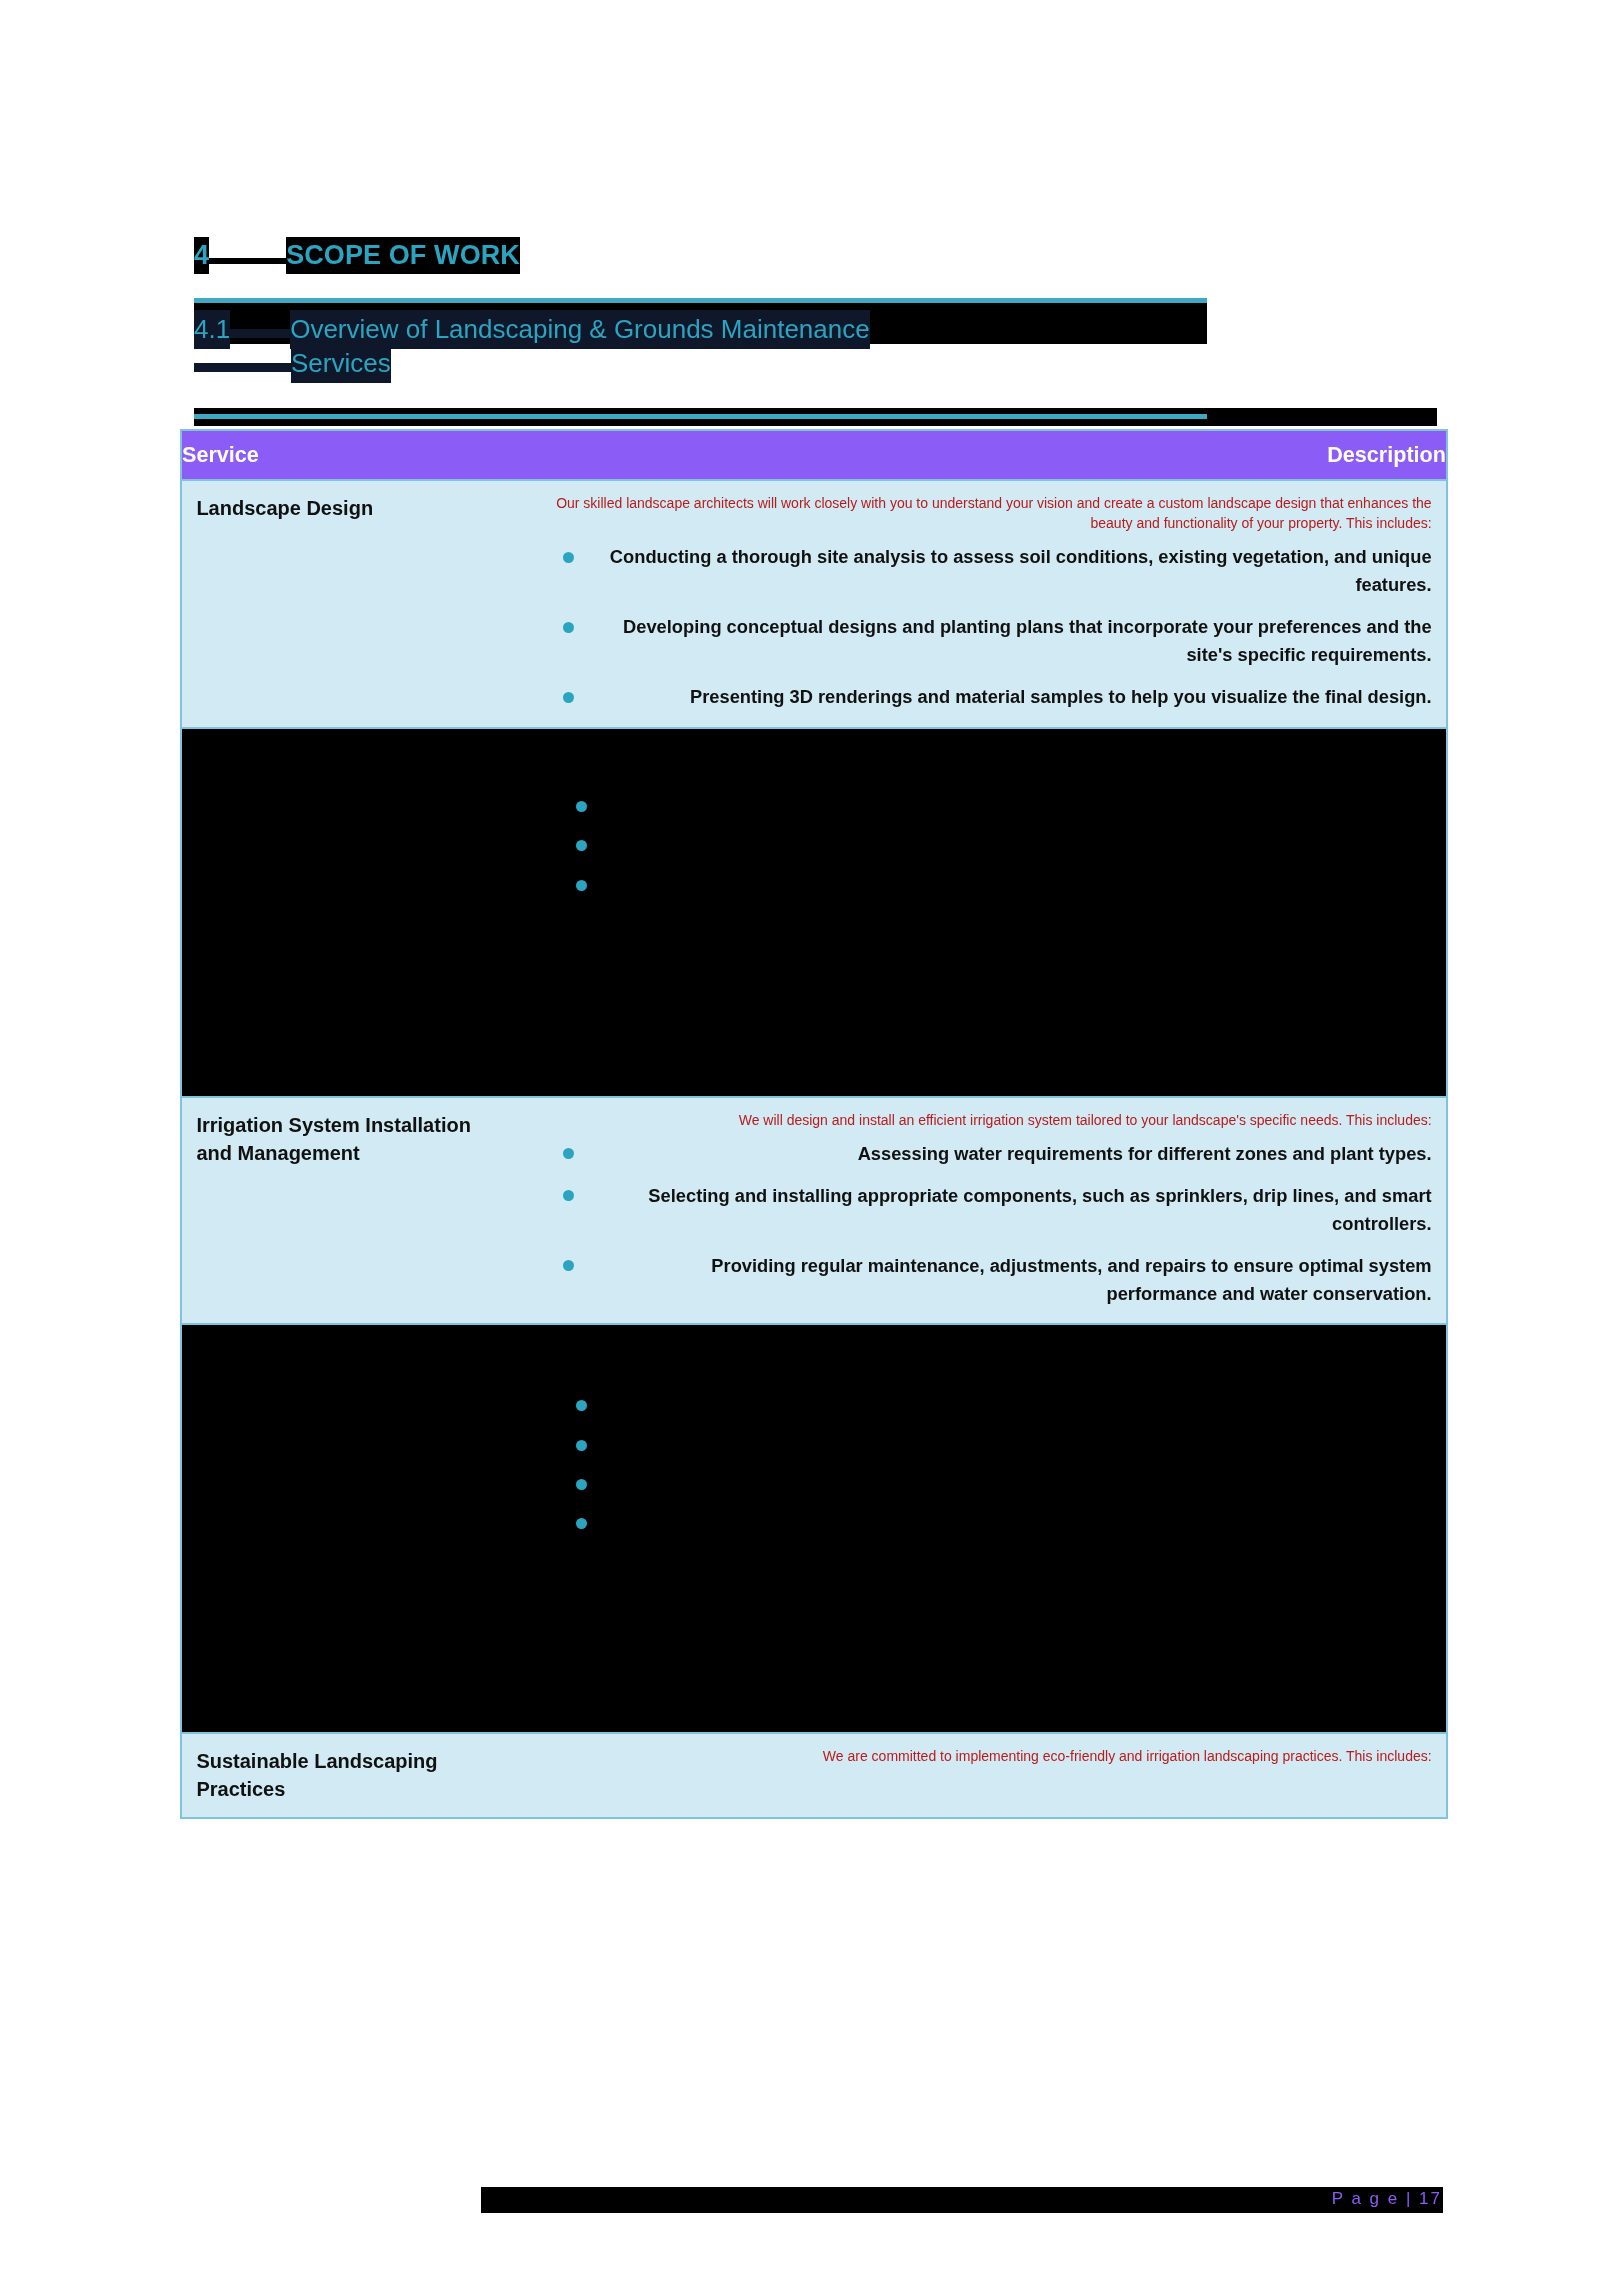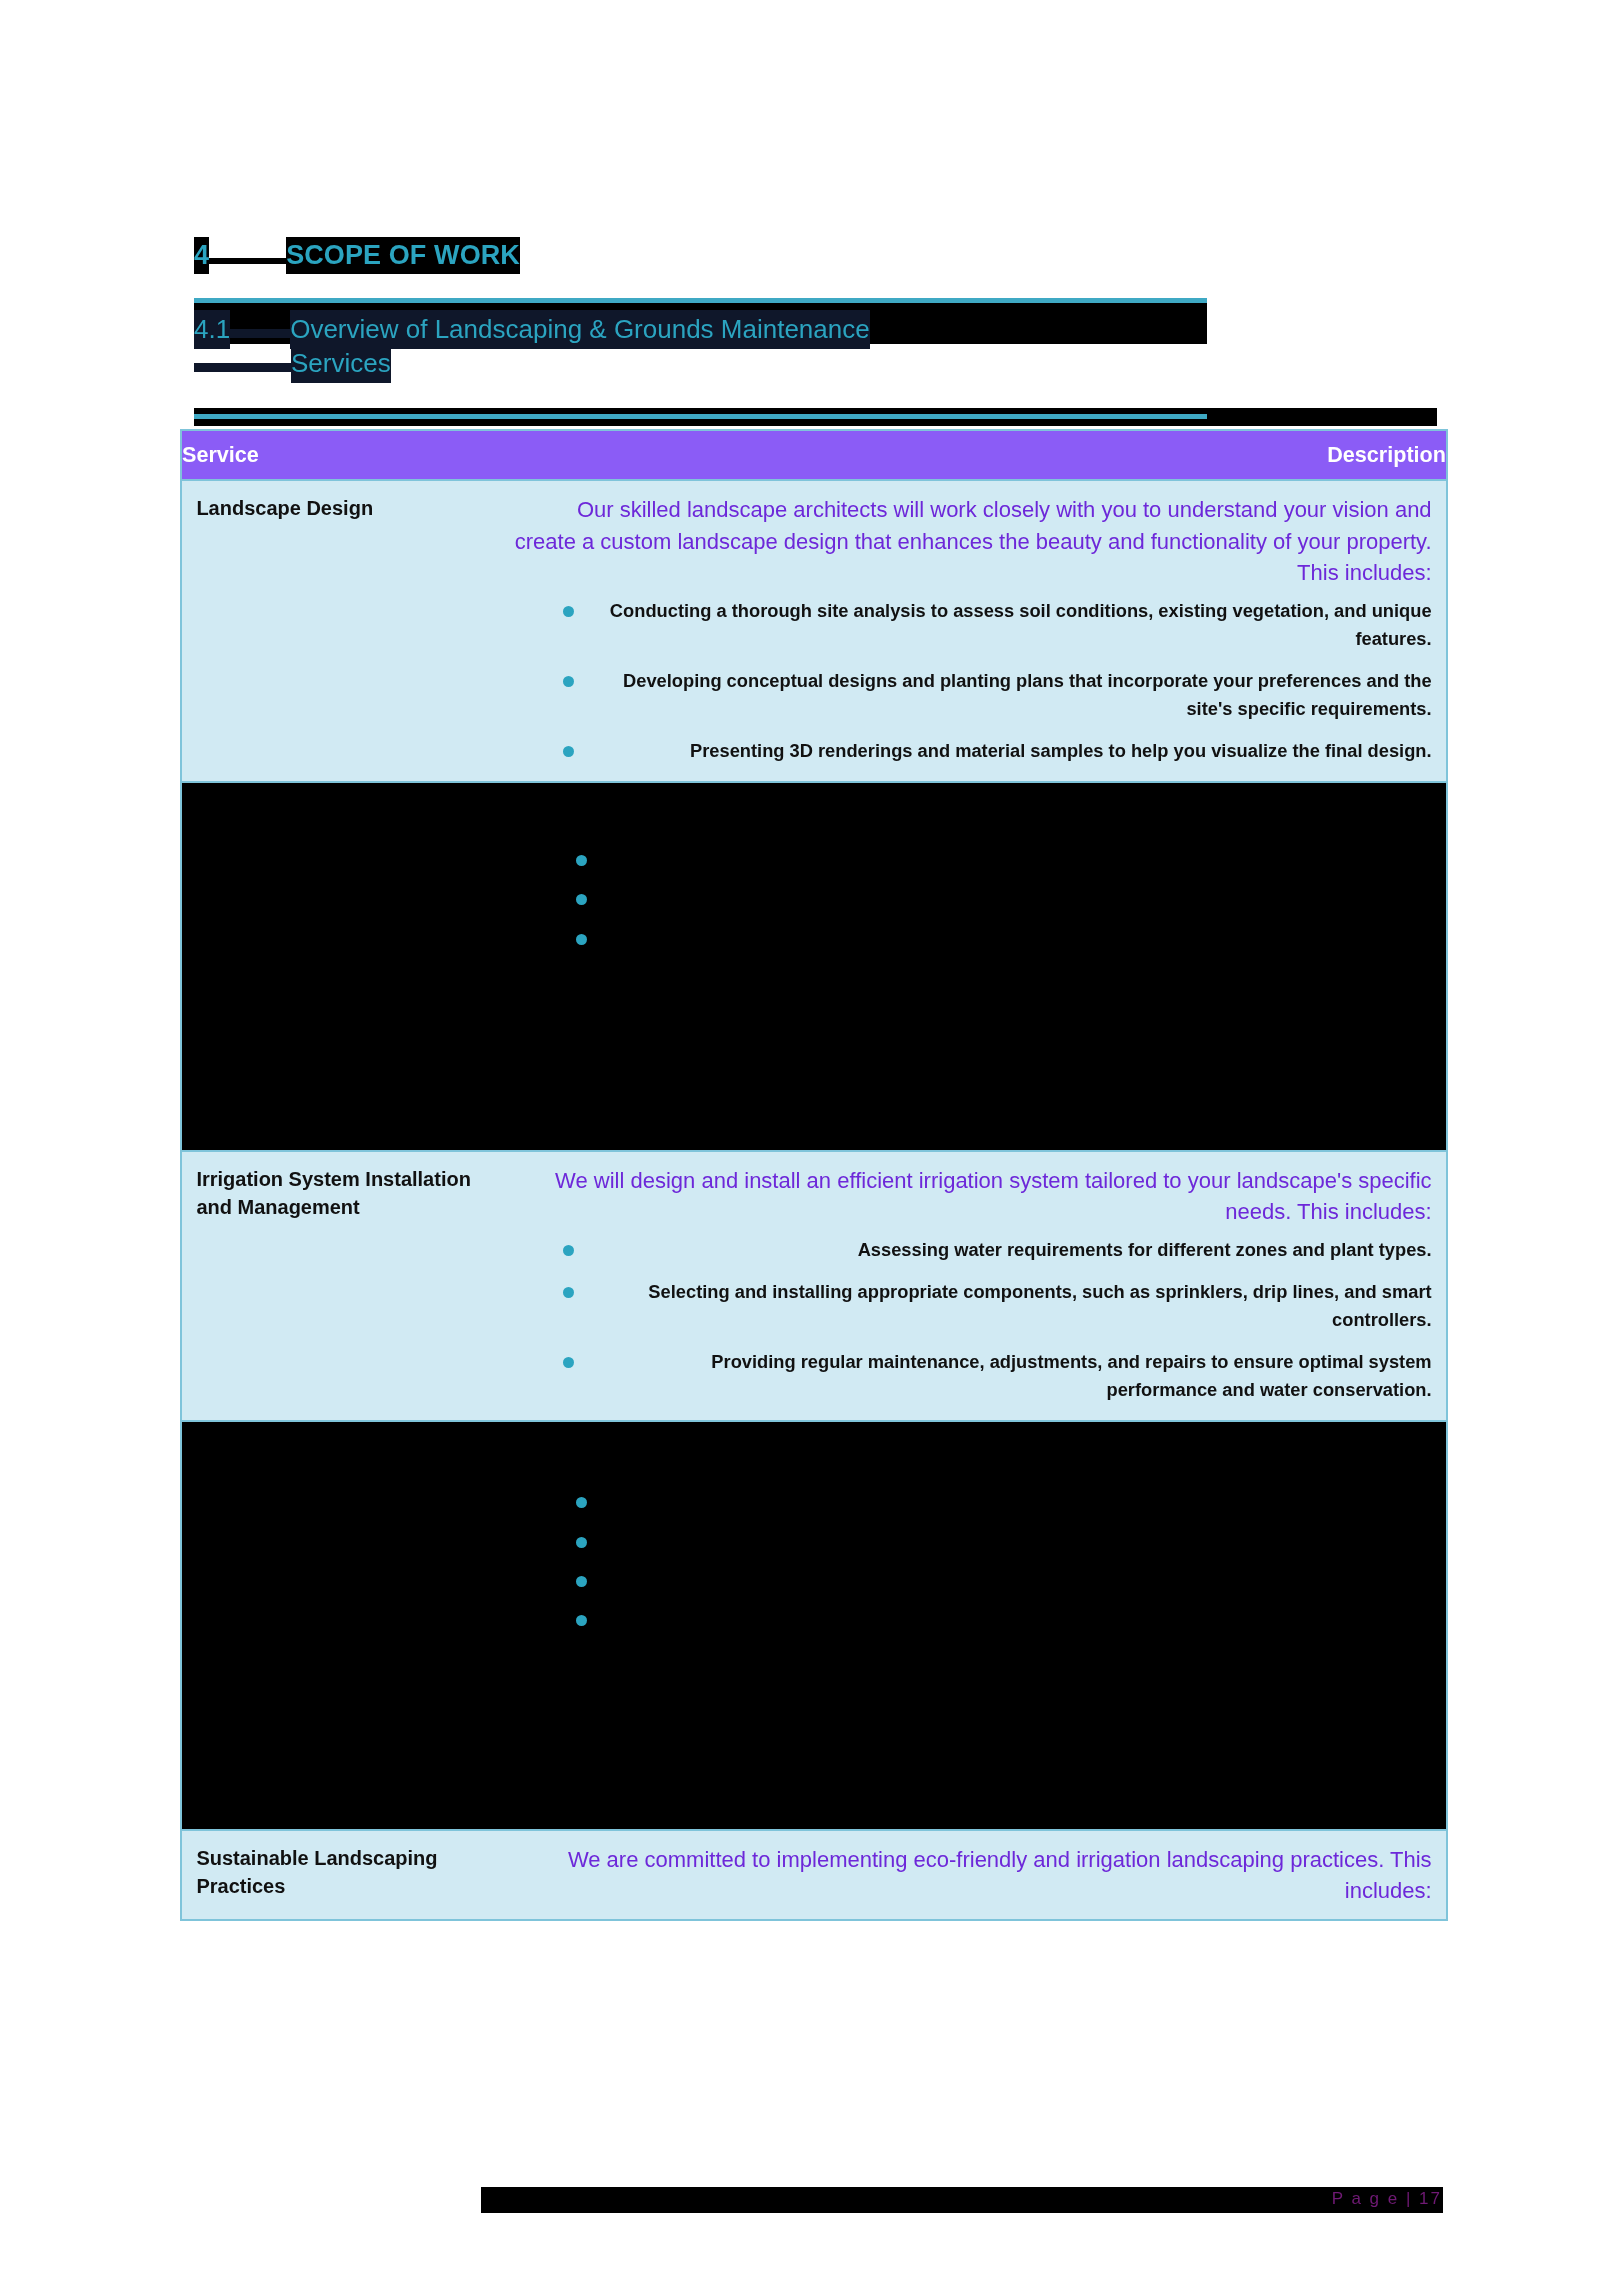--- a/index.html
+++ b/index.html
@@ -154,22 +154,22 @@
     color: #111111;
     line-height: 1.42;
     padding-top: 13px;
     padding-bottom: 13px;
   }
   .tbody-row .cell-desc {
     padding-top: 13px;
     padding-bottom: 13px;
   }
   .desc-para {
-    font-size: 22px;
-    color: #6d28d9;
+    font-size: 14px;
+    color: #b91c1c;
     line-height: 1.42;
     margin: 0;
   }
 
   .bullets {
     list-style: none;
     margin: 9.2px 0 0 0;
     padding: 0 0 0 51px;
     font-weight: bold;
   }
@@ -217,21 +217,21 @@
     top: 2187px;
     width: 962px;
     height: 26px;
     background: #000000;
   }
   .footer-page {
     position: absolute;
     right: 181px;
     top: 2189px;
     font-size: 17px;
-    color: #701a75;
+    color: #8b5cf6;
     letter-spacing: 2px;
     white-space: nowrap;
   }
 </style>
 </head>
 <body>
 
 <div class="page">
 
   <div class="heading-block">

